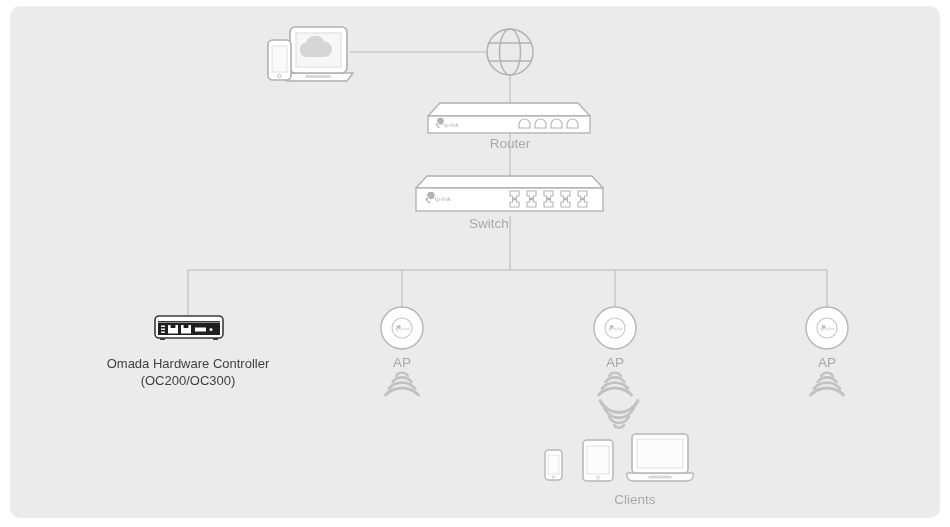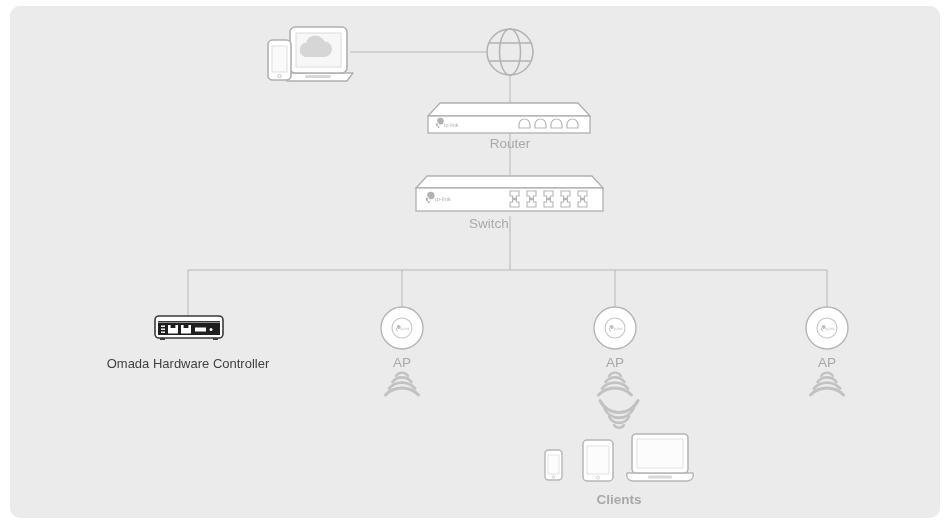--- a/index.html
+++ b/index.html
@@ -251,20 +251,21 @@
       <rect x="637" y="439" width="46" height="29" fill="#fcfcfc" stroke="#dedede" stroke-width="0.9"></rect>
     </g>
 
   </svg>
 
   <div class="lbl lbl-light" style="left:460px; top:136px; width:100px;">Router</div>
 
   <div class="lbl lbl-light" style="left:439px; top:216px; width:100px;">Switch</div>
 
   <div class="lbl lbl-dark" style="left:63px; top:355px; width:250px;">Omada Hardware Controller</div>
+  <div class="lbl lbl-dark" style="left:63px; top:372px; width:250px;">(OC200/OC300)</div>
 
   <div class="lbl lbl-light" style="left:372px; top:355px; width:60px;">AP</div>
   <div class="lbl lbl-light" style="left:585px; top:355px; width:60px;">AP</div>
   <div class="lbl lbl-light" style="left:797px; top:355px; width:60px;">AP</div>
 
-  <div class="lbl lbl-light" style="left:569px; top:492px; width:100px;font-weight:bold;">Clients</div>
+  <div class="lbl lbl-light" style="left:585px; top:492px; width:100px;">Clients</div>
 
 </div>
 
 </body></html>

